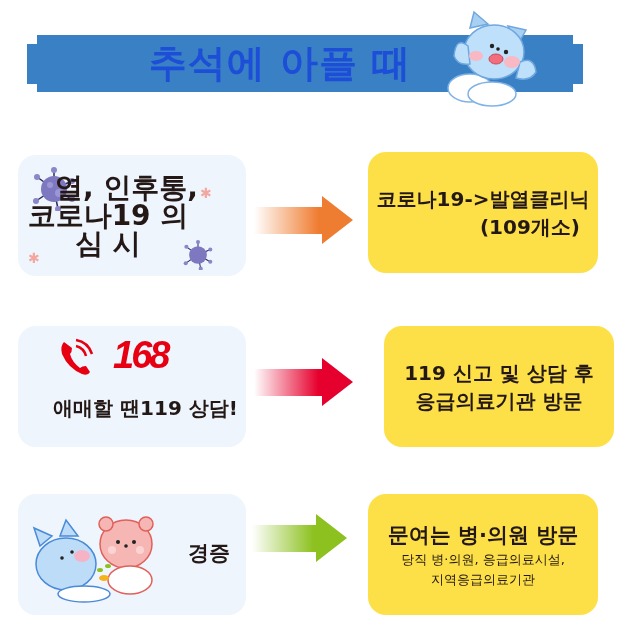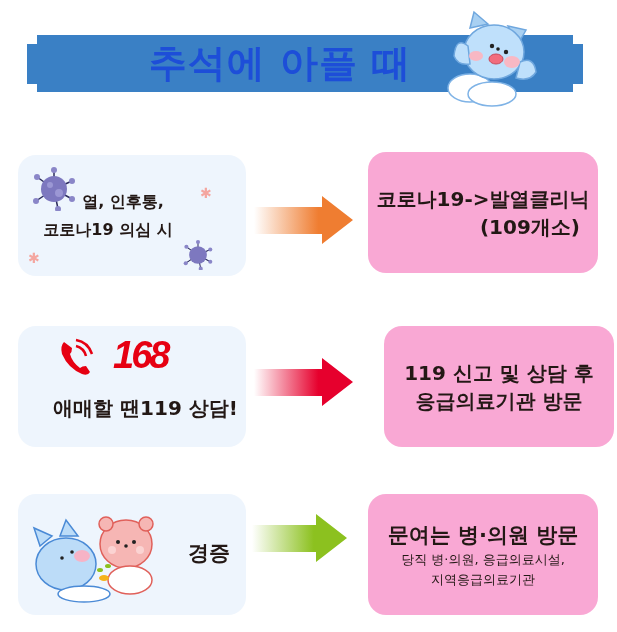--- a/index.html
+++ b/index.html
@@ -10,21 +10,21 @@
   
   .banner-main { left:37px; top:35px; width:536px; height:57px; background:#3a80c5; }
   .banner-tab-l { left:27px; top:44px; width:12px; height:40px; background:#3a80c5; }
   .banner-tab-r { left:571px; top:44px; width:12px; height:40px; background:#3a80c5; }
   .banner-title { left:130px; top:35px; width:300px; height:57px; display:flex; align-items:center; justify-content:center;
                   color:#1d4ed8; font-weight:bold; font-size:38px; letter-spacing:1px; }
   .mascot { left:430px; top:6px; width:115px; height:102px; }
 
   
   .box-left { background:#eef5fd; border-radius:18px; width:228px; height:121px; left:18px; }
-  .box-right { background:#f9a8d4; border-radius:18px; width:230px; height:121px; left:368px; }
+  .box-right { background:#fde047; border-radius:18px; width:230px; height:121px; left:368px; }
   .box-text { display:flex; flex-direction:column; align-items:center; justify-content:center; text-align:center;
               font-weight:bold; }
 
   .arrow { width:100px; height:50px; }
 </style>
 </head>
 <body>
 
 <div class="abs banner-tab-l"></div>
 <div class="abs banner-main"></div>
@@ -82,21 +82,21 @@
         <circle cx="40" cy="14" r="3"></circle>
         <circle cx="40" cy="32" r="3"></circle>
     <circle cx="26" cy="42" r="3"></circle>
         <circle cx="4" cy="34" r="3"></circle>
         <circle cx="5" cy="10" r="3"></circle>
       </g>
     <circle cx="22" cy="22" r="13" fill="#7d78bf"></circle>
   </svg>
   <div class="abs" style="left:182px;top:30px;color:#f4a6a0;font-size:14px;">✱</div>
   <div class="abs" style="left:10px;top:95px;color:#f4a6a0;font-size:14px;">✱</div>
-  <div class="abs box-text" style="left:0;top:0;width:180px;height:121px;font-size:16px;line-height:28px;">
+  <div class="abs box-text" style="left:0;top:0;width:180px;height:121px;font-size:28px;line-height:28px;align-items:flex-end;">
     <div style="margin-left:30px;">열, 인후통,</div>
     <div>코로나19 의심 시</div>
   </div>
 </div>
 
 <svg class="abs arrow" style="left:254px;top:196px;" viewBox="0 0 100 50">
   <defs>
       <linearGradient id="g1" x1="0" x2="1">
         <stop offset="0" stop-color="#ef7d31" stop-opacity="0"></stop>
         <stop offset="0.65" stop-color="#ef7d31"></stop>

